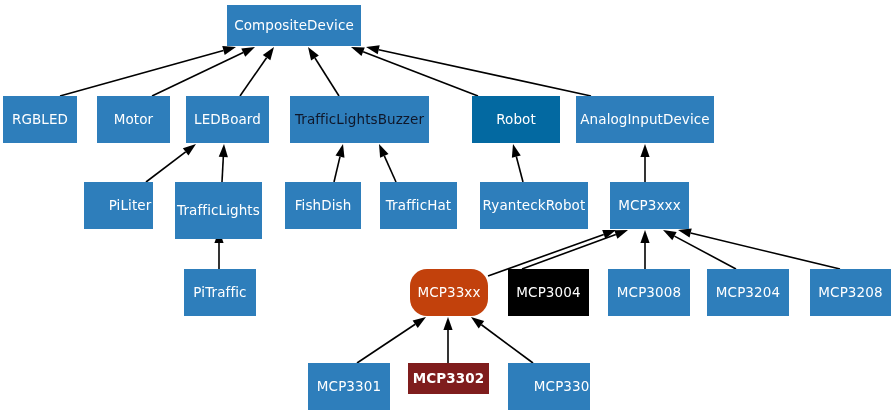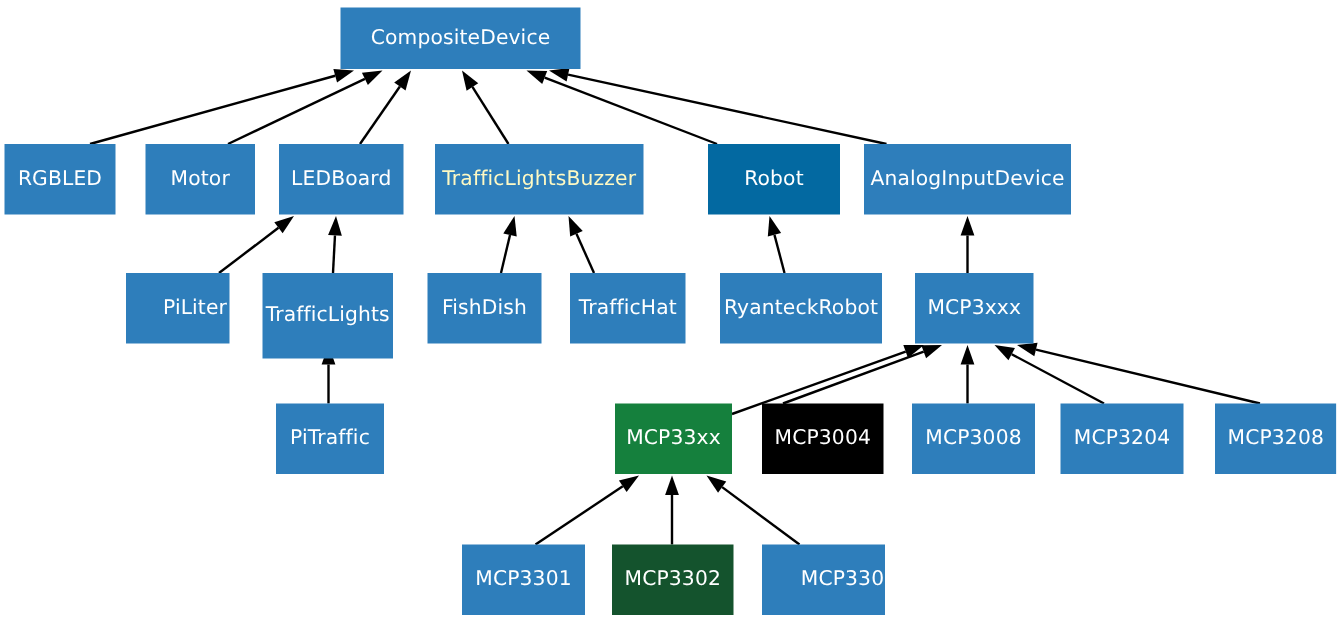--- a/index.html
+++ b/index.html
@@ -137,33 +137,33 @@
         <line x1="448" y1="363" x2="448" y2="330" stroke="#000000" stroke-width="1.6"></line>
         <polygon points="448,317 452.6,330 443.4,330" fill="#000000"></polygon>
       </g>
       <g>
         <line x1="533" y1="363" x2="481.4402743670394" y2="324.74601001425503" stroke="#000000" stroke-width="1.6"></line>
         <polygon points="471,317 484.18117021823736,321.05175908437957 478.6993785158415,328.4402609441305" fill="#000000"></polygon>
       </g>
     </svg>
 
   <div id="node-layer">
-      <div class="node" style="left: 227px; top: 5px; width: 160px; height: 41px; background: rgb(46, 126, 187); color: rgb(255, 255, 255);">
+      <div class="node" style="left: 227px; top: 5px; width: 134px; height: 41px; background: rgb(46, 126, 187); color: rgb(255, 255, 255);">
         <span class="node-label">CompositeDevice</span>
       </div>
       <div class="node" style="left: 3px; top: 96px; width: 74px; height: 47px; background: rgb(46, 126, 187); color: rgb(255, 255, 255);">
         <span class="node-label">RGBLED</span>
       </div>
       <div class="node" style="left: 97px; top: 96px; width: 73px; height: 47px; background: rgb(46, 126, 187); color: rgb(255, 255, 255);">
         <span class="node-label">Motor</span>
       </div>
       <div class="node" style="left: 186px; top: 96px; width: 83px; height: 47px; background: rgb(46, 126, 187); color: rgb(255, 255, 255);">
         <span class="node-label">LEDBoard</span>
       </div>
-      <div class="node" style="left: 290px; top: 96px; width: 139px; height: 47px; background: rgb(46, 126, 187); color: #fef9c3;">
+      <div class="node" style="left: 290px; top: 96px; width: 139px; height: 47px; background: rgb(46, 126, 187); color: #0f172a;">
         <span class="node-label">TrafficLightsBuzzer</span>
       </div>
       <div class="node" style="left: 472px; top: 96px; width: 88px; height: 47px; background: #0369a1; color: rgb(255, 255, 255); text-align: center;">
         <span class="node-label">Robot</span>
       </div>
       <div class="node" style="left: 576px; top: 96px; width: 138px; height: 47px; background: rgb(46, 126, 187); color: rgb(255, 255, 255);">
         <span class="node-label">AnalogInputDevice</span>
       </div>
       <div class="node" style="left: 84px; top: 182px; width: 69px; height: 47px; background: rgb(46, 126, 187); color: rgb(255, 255, 255); padding-left: 23px;">
         <span class="node-label">PiLiter</span>
@@ -179,39 +179,39 @@
       </div>
       <div class="node" style="left: 480px; top: 182px; width: 108px; height: 47px; background: rgb(46, 126, 187); color: rgb(255, 255, 255);">
         <span class="node-label">RyanteckRobot</span>
       </div>
       <div class="node" style="left: 610px; top: 182px; width: 79px; height: 47px; background: rgb(46, 126, 187); color: rgb(255, 255, 255);">
         <span class="node-label">MCP3xxx</span>
       </div>
       <div class="node" style="left: 184px; top: 269px; width: 72px; height: 47px; background: rgb(46, 126, 187); color: rgb(255, 255, 255);">
         <span class="node-label">PiTraffic</span>
       </div>
-      <div class="node" style="left: 410px; top: 269px; width: 78px; height: 47px; background: #15803d; color: rgb(255, 255, 255);">
+      <div class="node" style="left: 410px; top: 269px; width: 78px; height: 47px; background: #c2410c; color: rgb(255, 255, 255); border-radius: 17px;">
         <span class="node-label">MCP33xx</span>
       </div>
       <div class="node" style="left: 508px; top: 269px; width: 81px; height: 47px; background: #000000; color: rgb(255, 255, 255);">
         <span class="node-label">MCP3004</span>
       </div>
       <div class="node" style="left: 608px; top: 269px; width: 82px; height: 47px; background: rgb(46, 126, 187); color: rgb(255, 255, 255); text-align: right;">
         <span class="node-label">MCP3008</span>
       </div>
       <div class="node" style="left: 707px; top: 269px; width: 82px; height: 47px; background: rgb(46, 126, 187); color: rgb(255, 255, 255);">
         <span class="node-label">MCP3204</span>
       </div>
       <div class="node" style="left: 810px; top: 269px; width: 81px; height: 47px; background: rgb(46, 126, 187); color: rgb(255, 255, 255);">
         <span class="node-label">MCP3208</span>
       </div>
       <div class="node" style="left: 308px; top: 363px; width: 82px; height: 47px; background: rgb(46, 126, 187); color: rgb(255, 255, 255);">
         <span class="node-label">MCP3301</span>
       </div>
-      <div class="node" style="left: 408px; top: 363px; width: 81px; height: 47px; background: #14532d; color: rgb(255, 255, 255);">
+      <div class="node" style="left: 408px; top: 363px; width: 81px; height: 31px; background: #7f1d1d; color: rgb(255, 255, 255); font-weight: bold;">
         <span class="node-label">MCP3302</span>
       </div>
       <div class="node" style="left: 508px; top: 363px; width: 82px; height: 47px; background: rgb(46, 126, 187); color: rgb(255, 255, 255); padding-left: 34px;">
         <span class="node-label">MCP3304</span>
       </div>
     </div>
 
 </div>
 
 </body></html>

